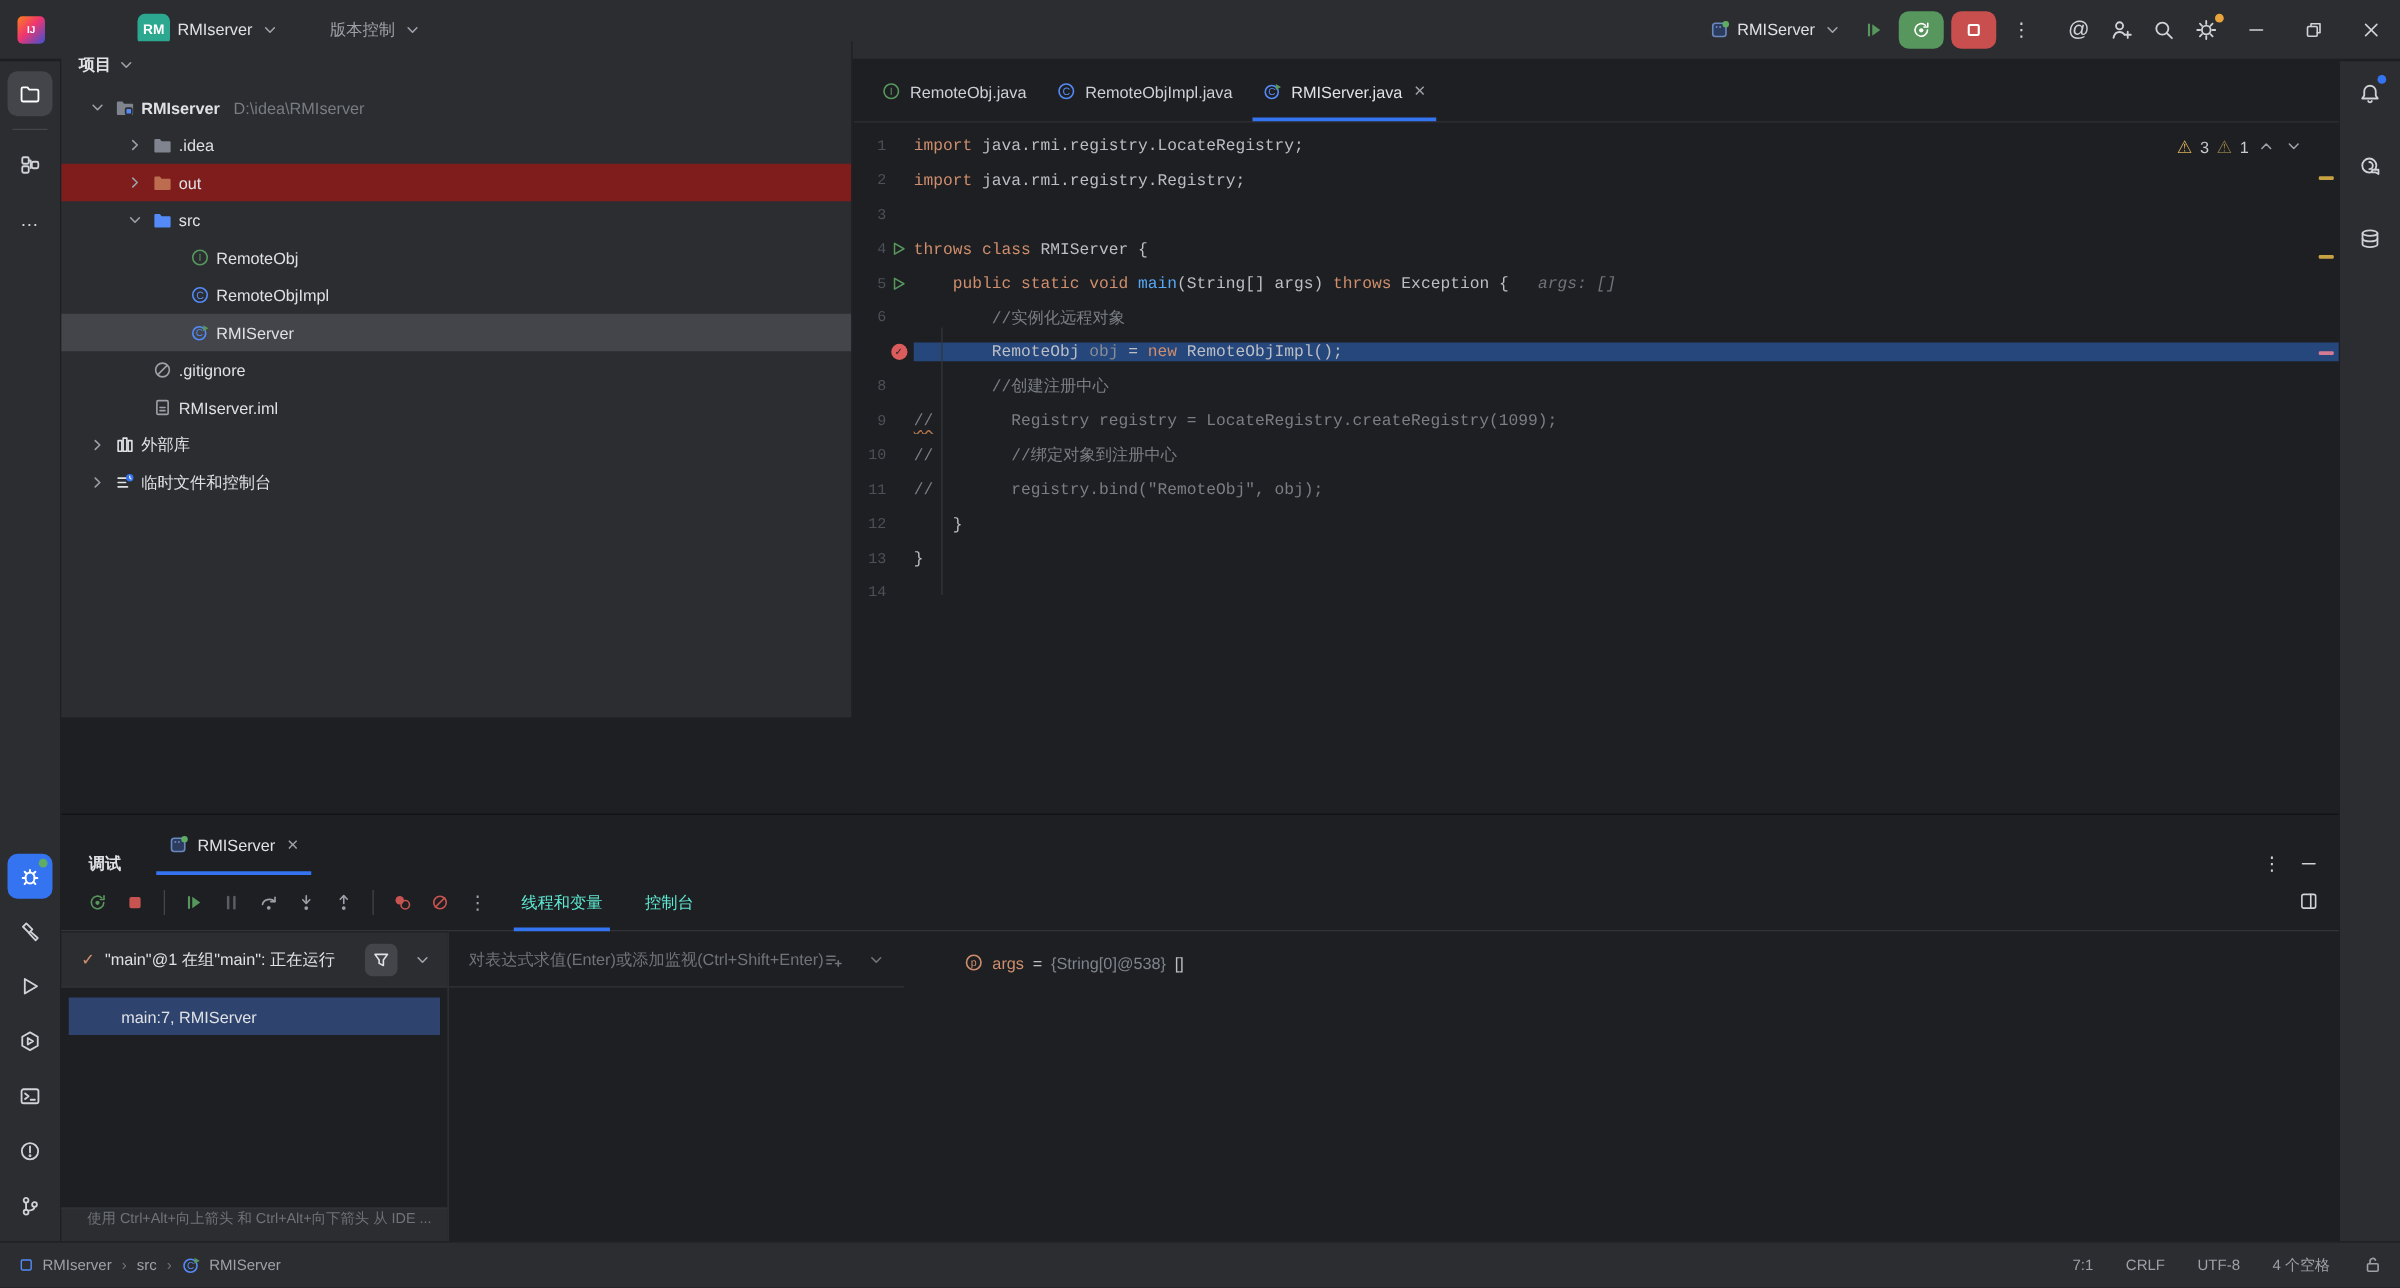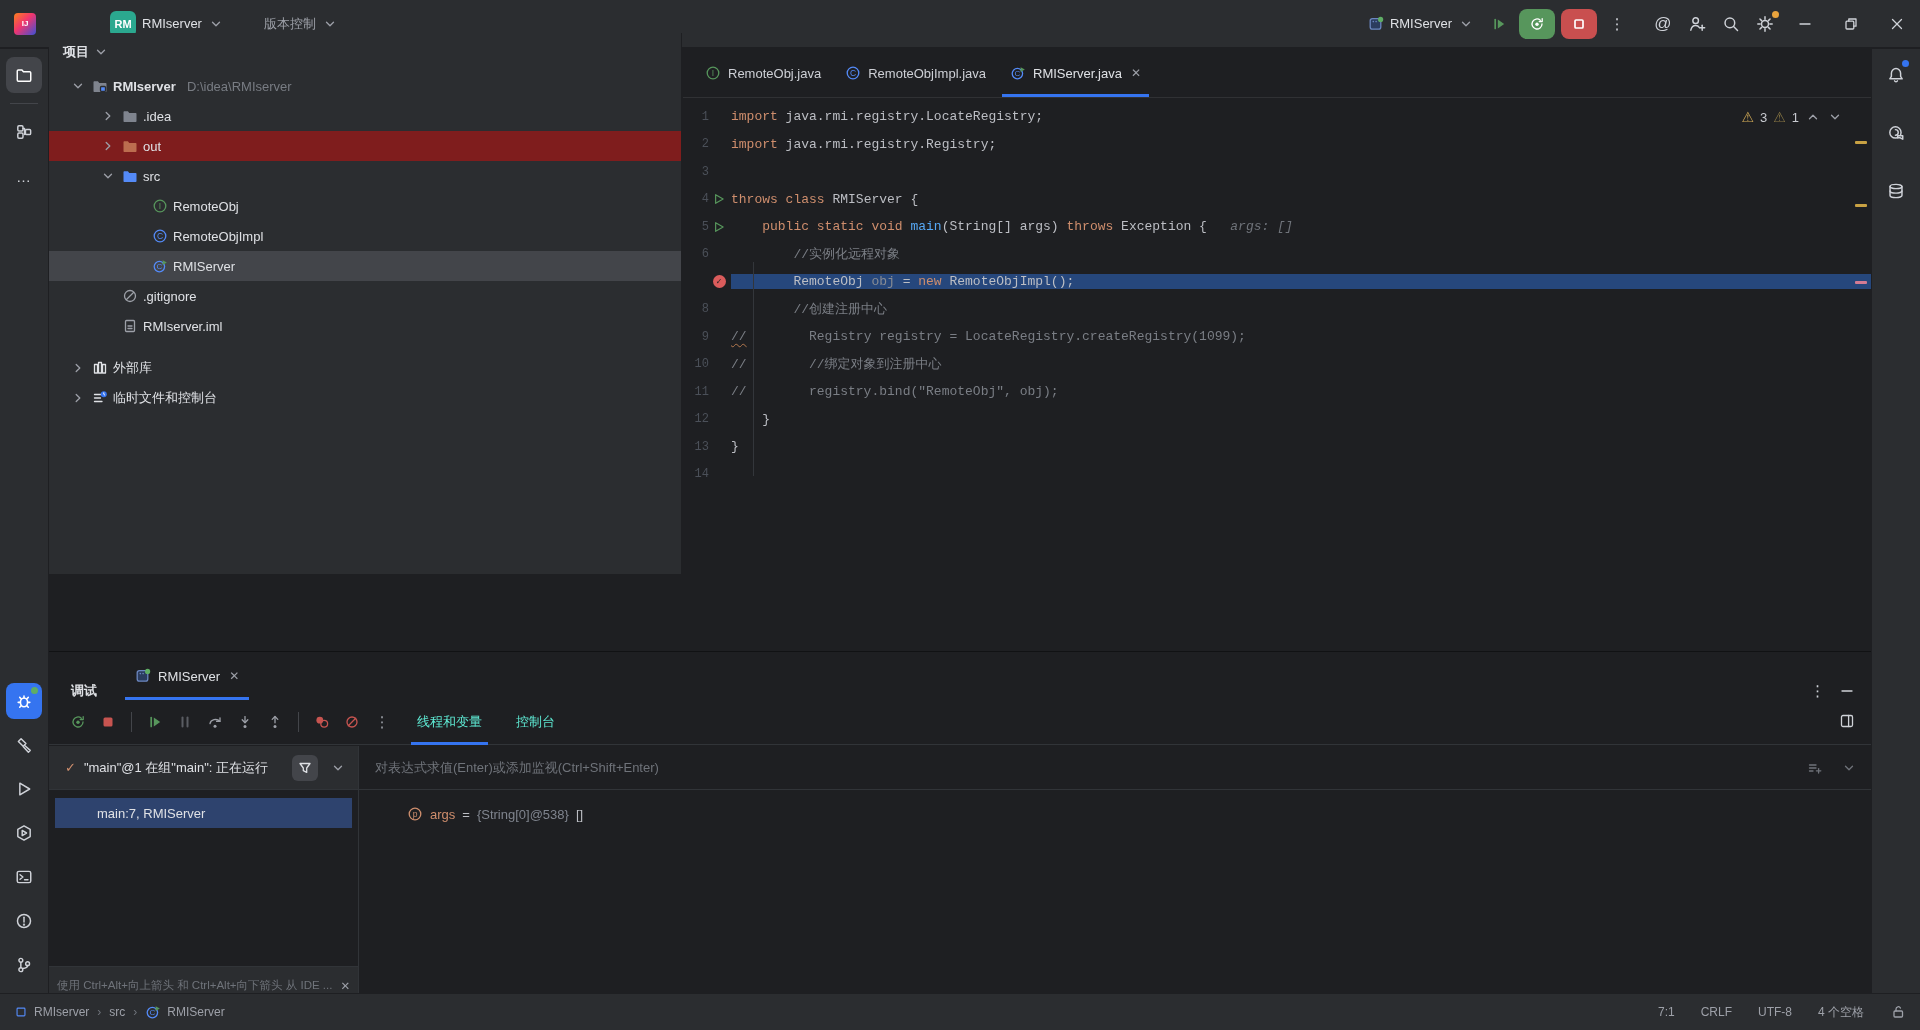--- a/index.html
+++ b/index.html
@@ -86,23 +86,23 @@
   .dbg-viewtab { padding:0 14px; height:45px; display:flex; align-items:center; color:#5eead4; position:relative; margin-left:6px; }
   .dbg-viewtab.active::after { content:""; position:absolute; left:8px; right:8px; bottom:0; height:3px; background:#3574F0; }
   #dbg-toolbar-right { margin-left:auto; padding-right:16px; color:#CFD2D8; }
   #dbg-content { position:absolute; left:0; top:94px; right:0; bottom:0; display:flex; }
   #frames-pane { width:310px; flex:0 0 310px; border-right:1px solid #313438; display:flex; flex-direction:column; }
   #thread-row { height:44px; background:#2B2D30; display:flex; align-items:center; gap:8px; padding:0 8px 0 16px; border-bottom:1px solid #313438; }
   #thread-check { color:#CE8E6D; font-size:13px; }
   #thread-filter { width:26px; height:26px; border-radius:6px; background:#43454A; display:flex; align-items:center; justify-content:center; color:#DFE1E5; margin-left:auto; }
   #frame-list { flex:1; padding-top:8px; }
   .frame-row { height:30px; margin:0 6px; border-radius:0; background:#2E436E; display:flex; align-items:center; padding-left:42px; }
-  #frames-hint { height:27px; display:flex; align-items:flex-end; gap:8px; padding-left:8px; color:#6F737A; font-size:11.5px;
-    background:#2B2D30; border-top:1px solid #313438; white-space:nowrap; overflow:hidden; }
-  #vars-pane { flex:1; display:flex; flex-direction:column;text-align:center; }
+  #frames-hint { height:27px; display:flex; align-items:center; gap:8px; padding-left:8px; color:#6F737A; font-size:11.5px;
+    background:#2B2D30; border-top:1px solid #313438; white-space:nowrap; overflow:hidden;flex-direction:column; }
+  #vars-pane { flex:1; display:flex; flex-direction:row;text-align:center; }
   #watch-row { height:44px; display:flex; align-items:center; padding:0 14px 0 16px; border-bottom:1px solid #313438; color:#6F737A; }
   #watch-right { margin-left:auto; display:flex; align-items:center; gap:18px; color:#6F737A; }
   #vars-list { flex:1; padding:10px 0 0 48px; }
   .var-row { display:flex; align-items:center; gap:7px; height:28px; }
   .var-name { color:#CF8E6D; } .var-eq { color:#BCBEC4; } .var-val { color:#7F848E; } .var-tail { color:#BCBEC4; }
 
   
   #statusbar { position:absolute; left:0; bottom:0; width:1920px; height:37px; background:#2B2D30;
     border-top:1px solid #1E1F22; display:flex; align-items:center; color:#9DA0A8; font-size:12px; padding:0 14px; }
   #crumbs { display:flex; align-items:center; gap:8px; }
@@ -455,21 +455,21 @@
         <span class="tree-chev ic"></span>
         <span class="ic">
           <svg width="16" height="16" viewBox="0 0 16 16" fill="none" stroke="currentColor" stroke-width="1.3" stroke-linecap="round" stroke-linejoin="round">
             <rect x="3.5" y="2.5" width="9" height="11" rx="1" stroke="#9DA0A8"></rect>
             <line x1="6" y1="8" x2="10" y2="8" stroke="#9DA0A8"></line>
             <line x1="6" y1="10.5" x2="10" y2="10.5" stroke="#9DA0A8"></line>
           </svg>
         </span>
         <span class="tree-label">RMIserver.iml</span>
       </div>
-      <div class="tree-row" style="padding-left: 20px; margin-top: 12px;">
+      <div class="tree-row" style="padding-left: 20px;">
         <span class="tree-chev ic">
           <svg width="16" height="16" viewBox="0 0 16 16" fill="none" stroke="currentColor" stroke-width="1.3" stroke-linecap="round" stroke-linejoin="round">
             <polyline points="6.2,4.5 9.8,8 6.2,11.5"></polyline>
           </svg>
         </span>
         <span class="ic">
           <svg width="16" height="16" viewBox="0 0 16 16" fill="none" stroke="currentColor" stroke-width="1.3" stroke-linecap="round" stroke-linejoin="round">
             <rect x="2.5" y="4.5" width="3" height="8.5"></rect>
             <rect x="6.5" y="2.5" width="3" height="10.5"></rect>
             <rect x="10.5" y="4.5" width="3" height="8.5"></rect>

